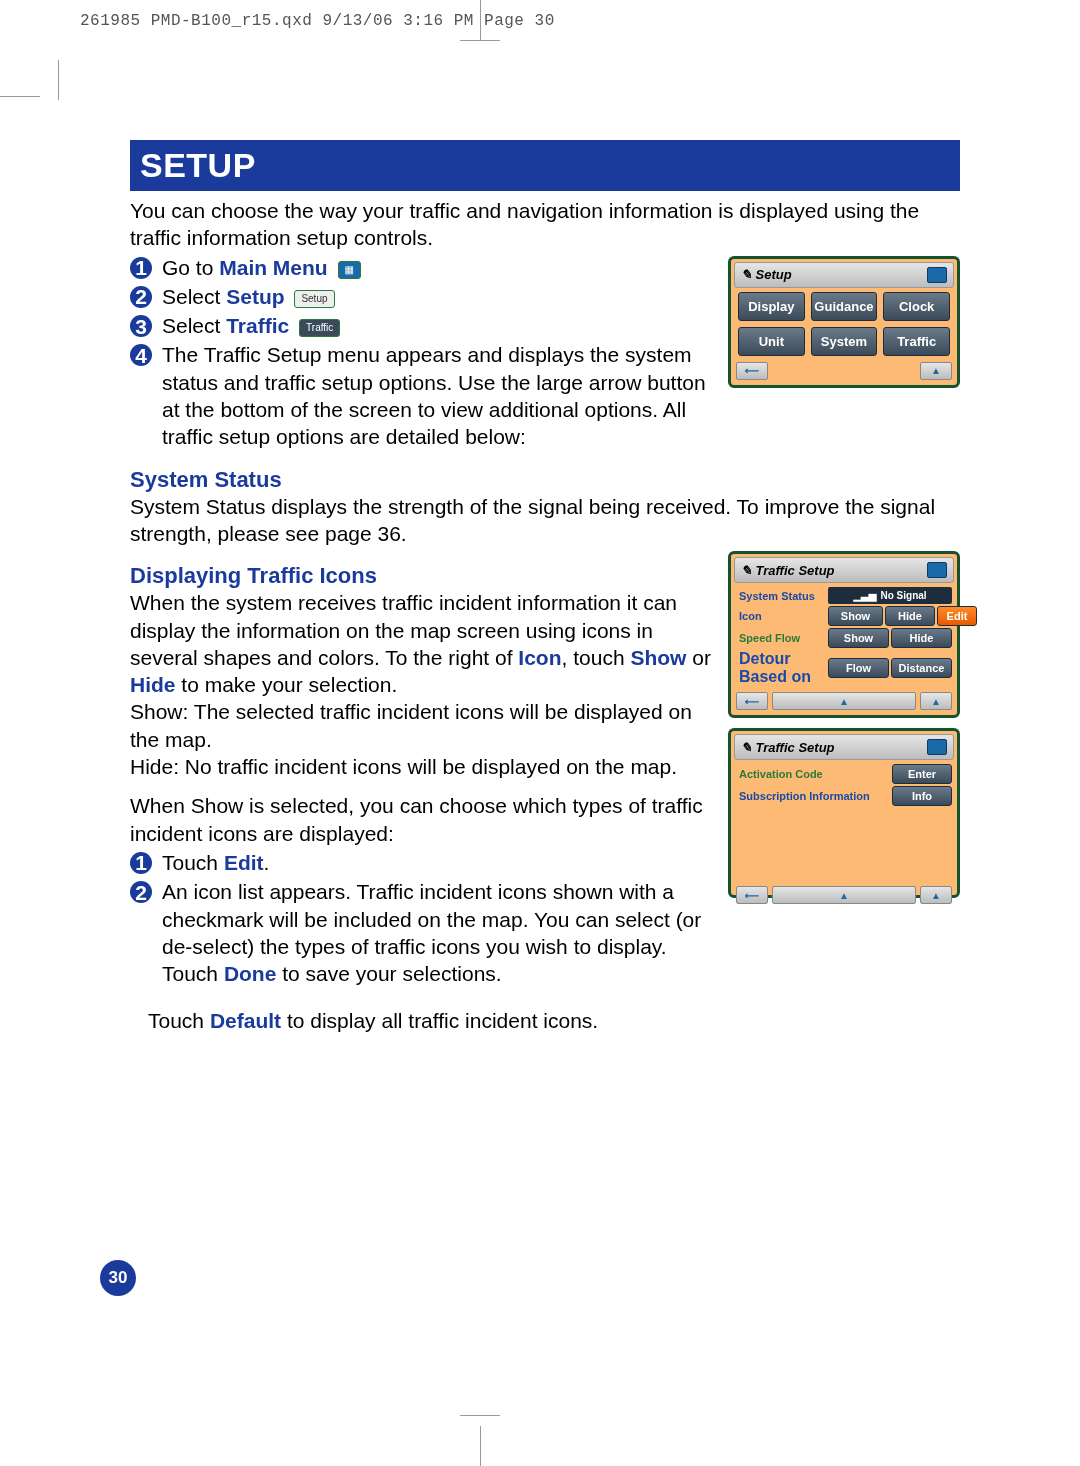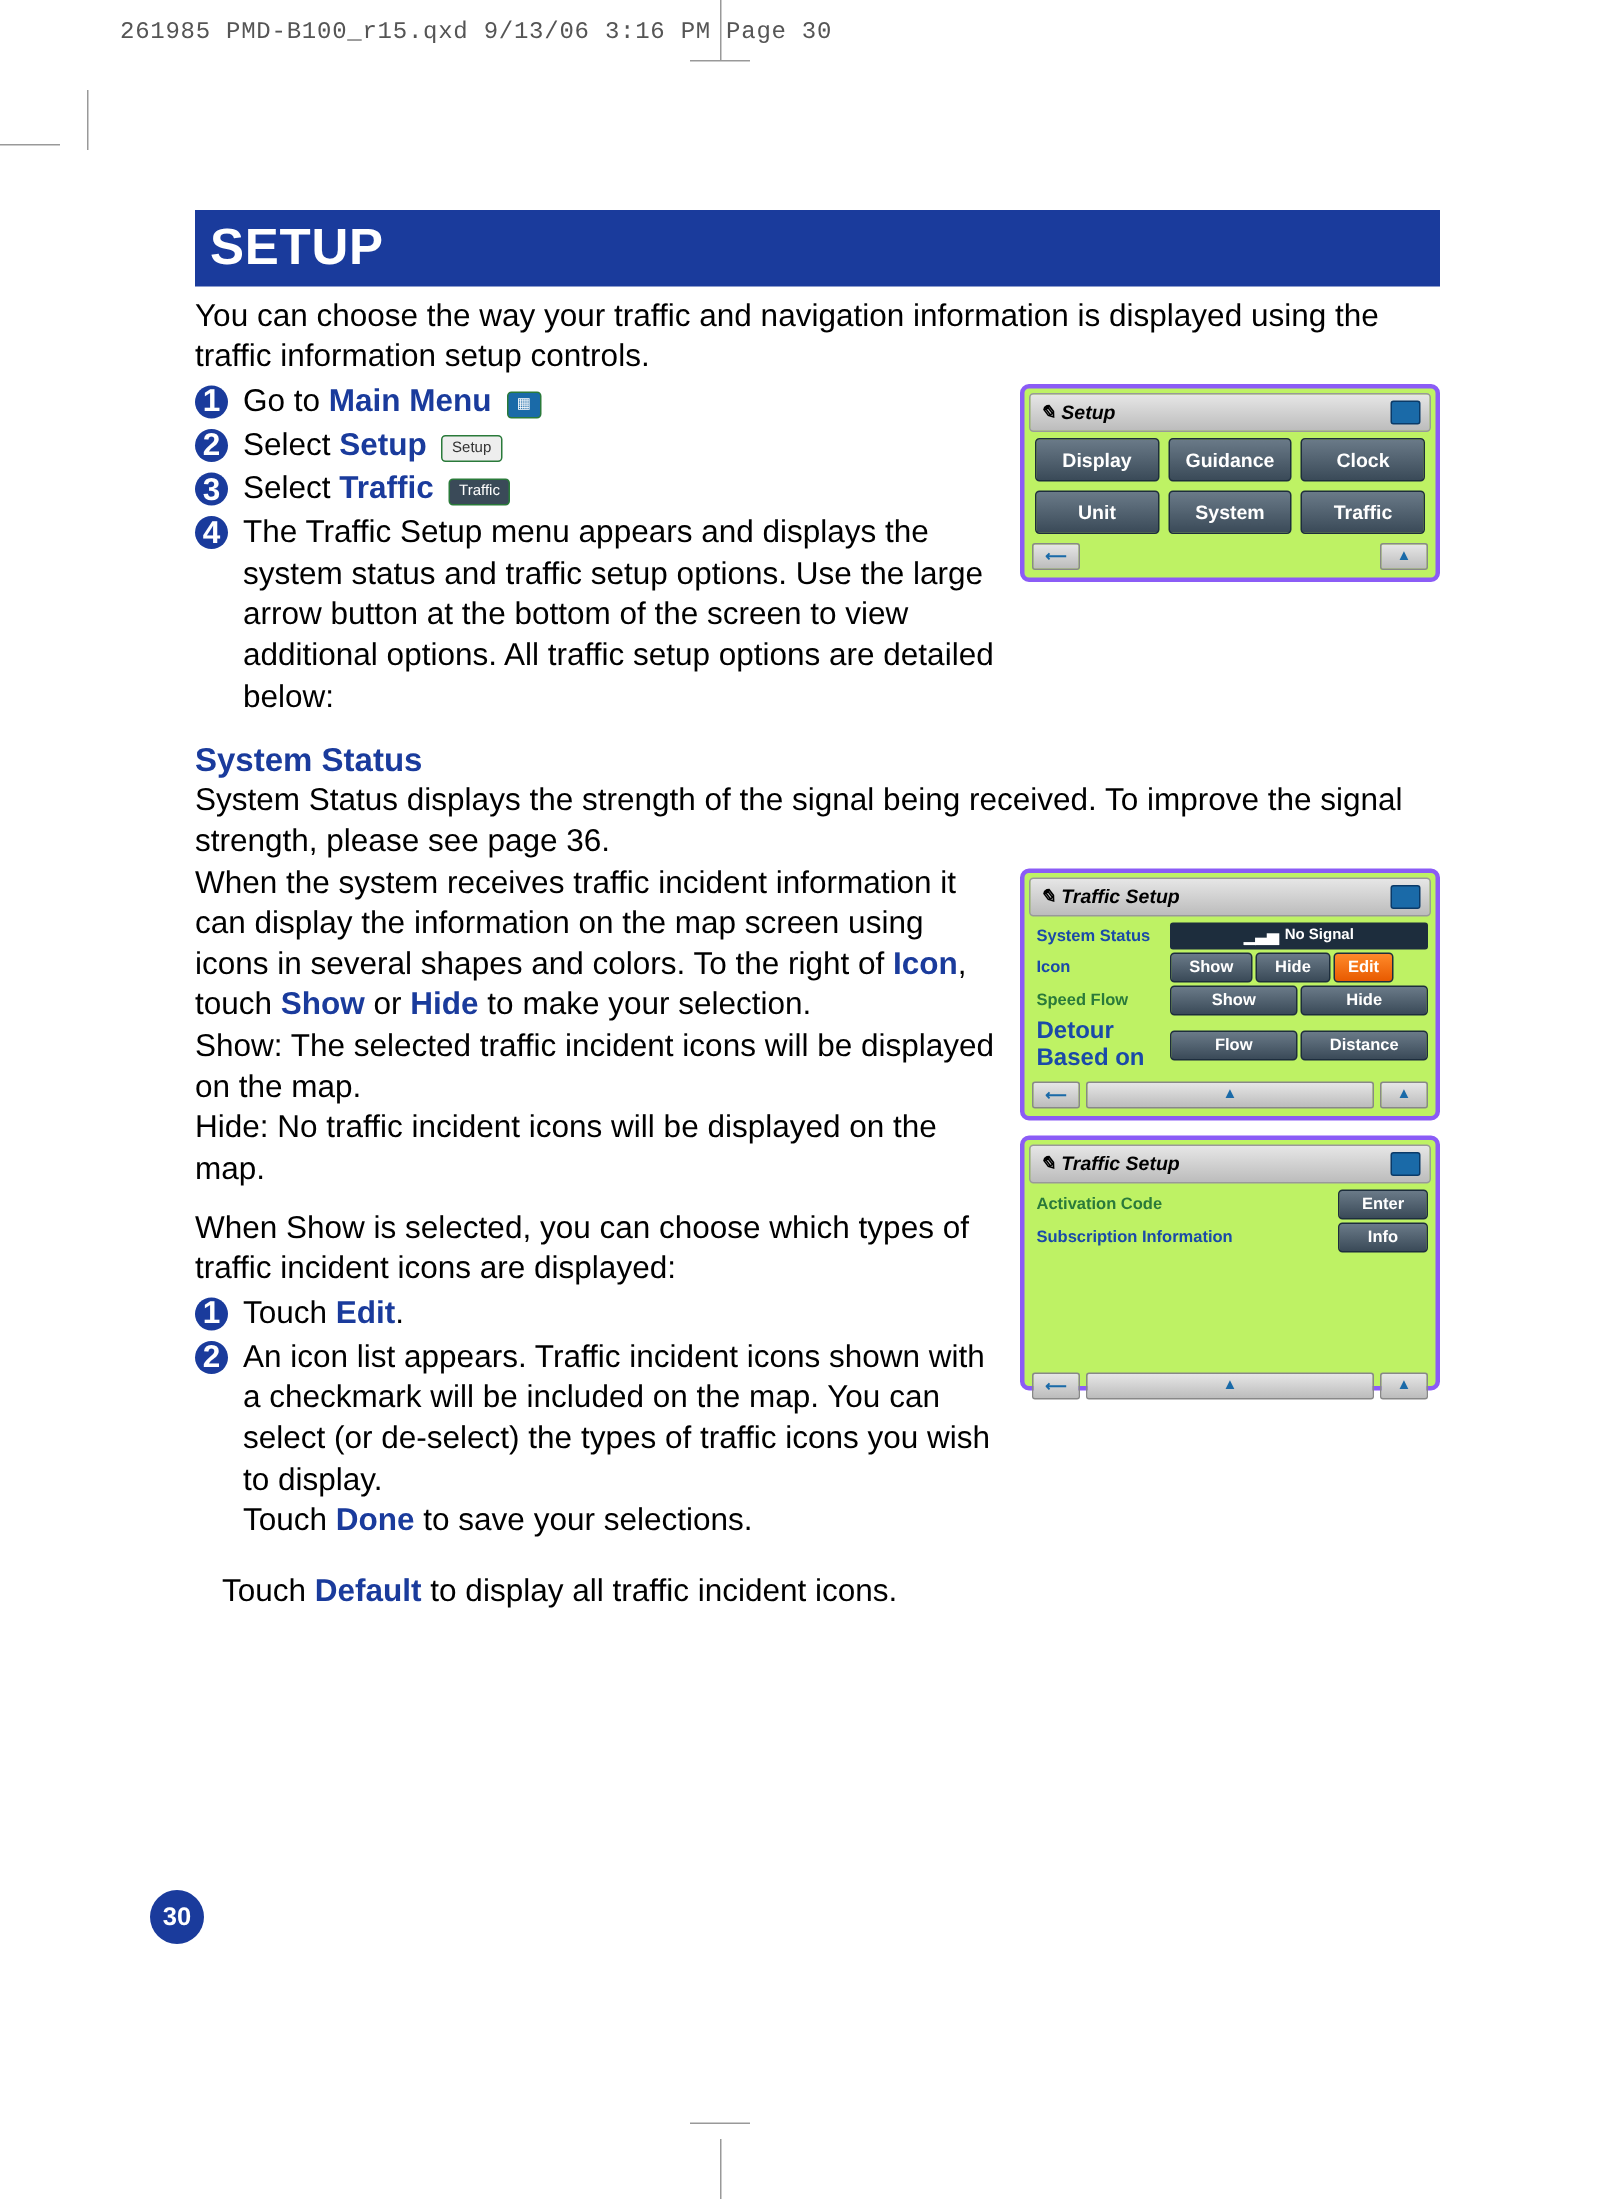--- a/index.html
+++ b/index.html
@@ -80,25 +80,25 @@
     font-size: 10px;
     line-height: 16px;
     height: 16px;
     vertical-align: 2px;
     background: #eee;
     color: #333;
     margin-left: 4px;
   }
   .float-right { float: right; margin-left: 10px; margin-bottom: 6px; }
   .screenshot {
-    border: 3px solid #8b5cf6;
+    border: 3px solid #14532d;
     border-radius: 6px;
-    width: 280px;
+    width: 232px;
     font-size: 12px;
-    background: #bef264;
+    background: #fdba74;
     color: #000;
     box-sizing: border-box;
     padding: 3px;
   }
   .scr-title {
     background: linear-gradient(#e6e6e6,#bcbcbc);
     font-weight: bold;
     font-style: italic;
     font-size: 13px;
     padding: 4px 6px;
@@ -289,20 +289,21 @@
         </div>
       </div>
       <div class="scr-footer" style="margin-top:76px;">
         <div class="scr-foot-btn">⟵</div>
         <div class="scr-foot-btn" style="flex:1;">▲</div>
         <div class="scr-foot-btn">▲</div>
       </div>
     </div>
   </div>
 
+  <div class="subheading">Displaying Traffic Icons</div>
   <div class="body">
     <span>When the system receives traffic incident information it can display the information on the map screen using icons in several shapes and colors.  To the right of </span><span class="blue-bold">Icon</span><span>, touch </span><span class="blue-bold">Show</span><span> or </span><span class="blue-bold">Hide</span><span> to make your selection.</span>
   </div>
   <div class="body">Show: The selected traffic incident icons will be displayed on the map.</div>
   <div class="body">Hide: No traffic incident icons will be displayed on the map.</div>
   <div class="body" style="margin-top:12px;">When Show is selected, you can choose which types of traffic incident icons are displayed:</div>
 
   <div class="steps body">
     <div class="step-row">
       <div class="num-circle">1</div>

